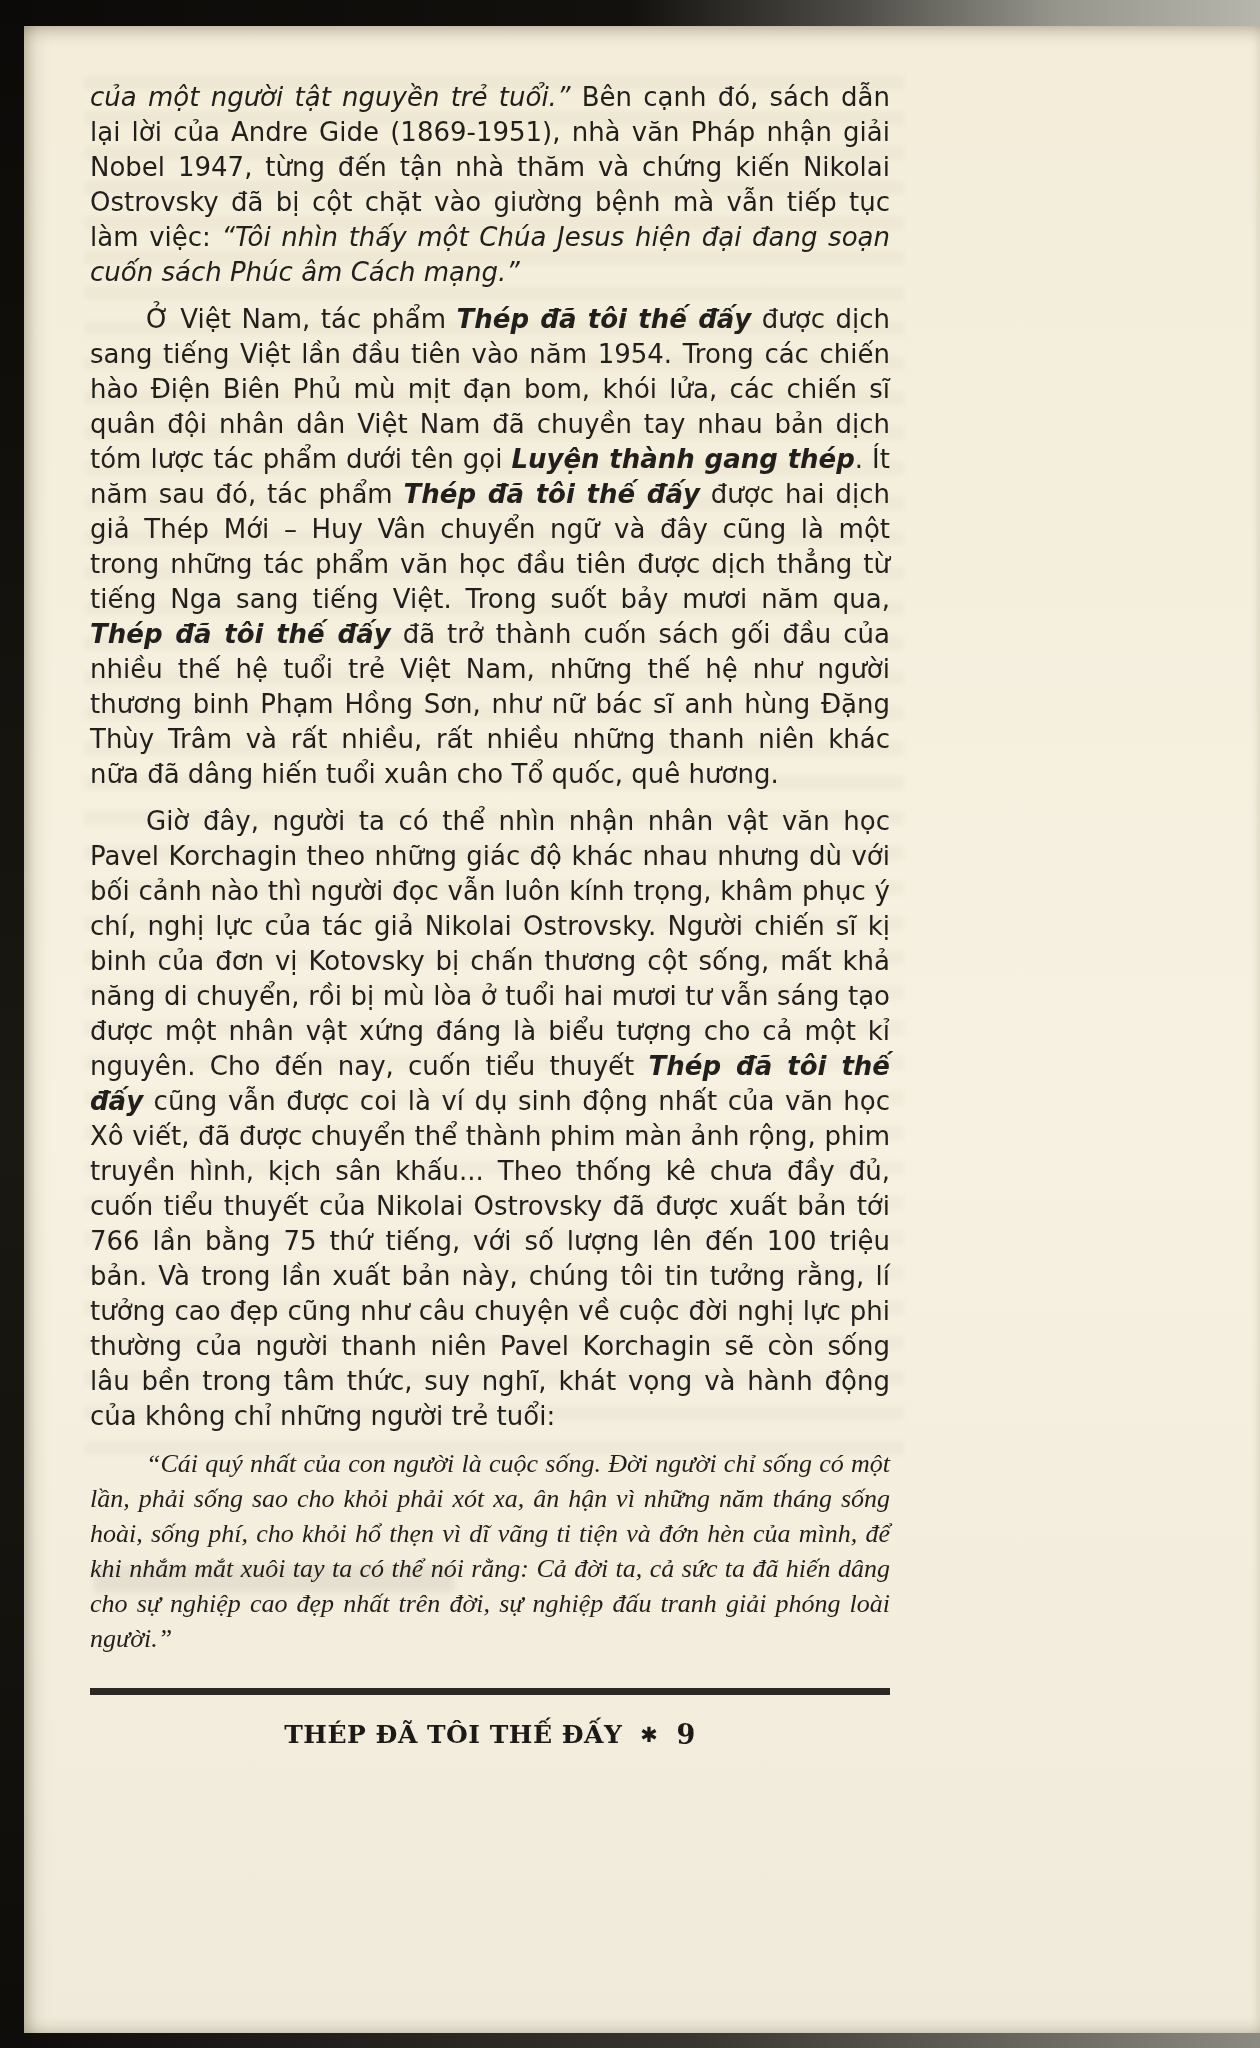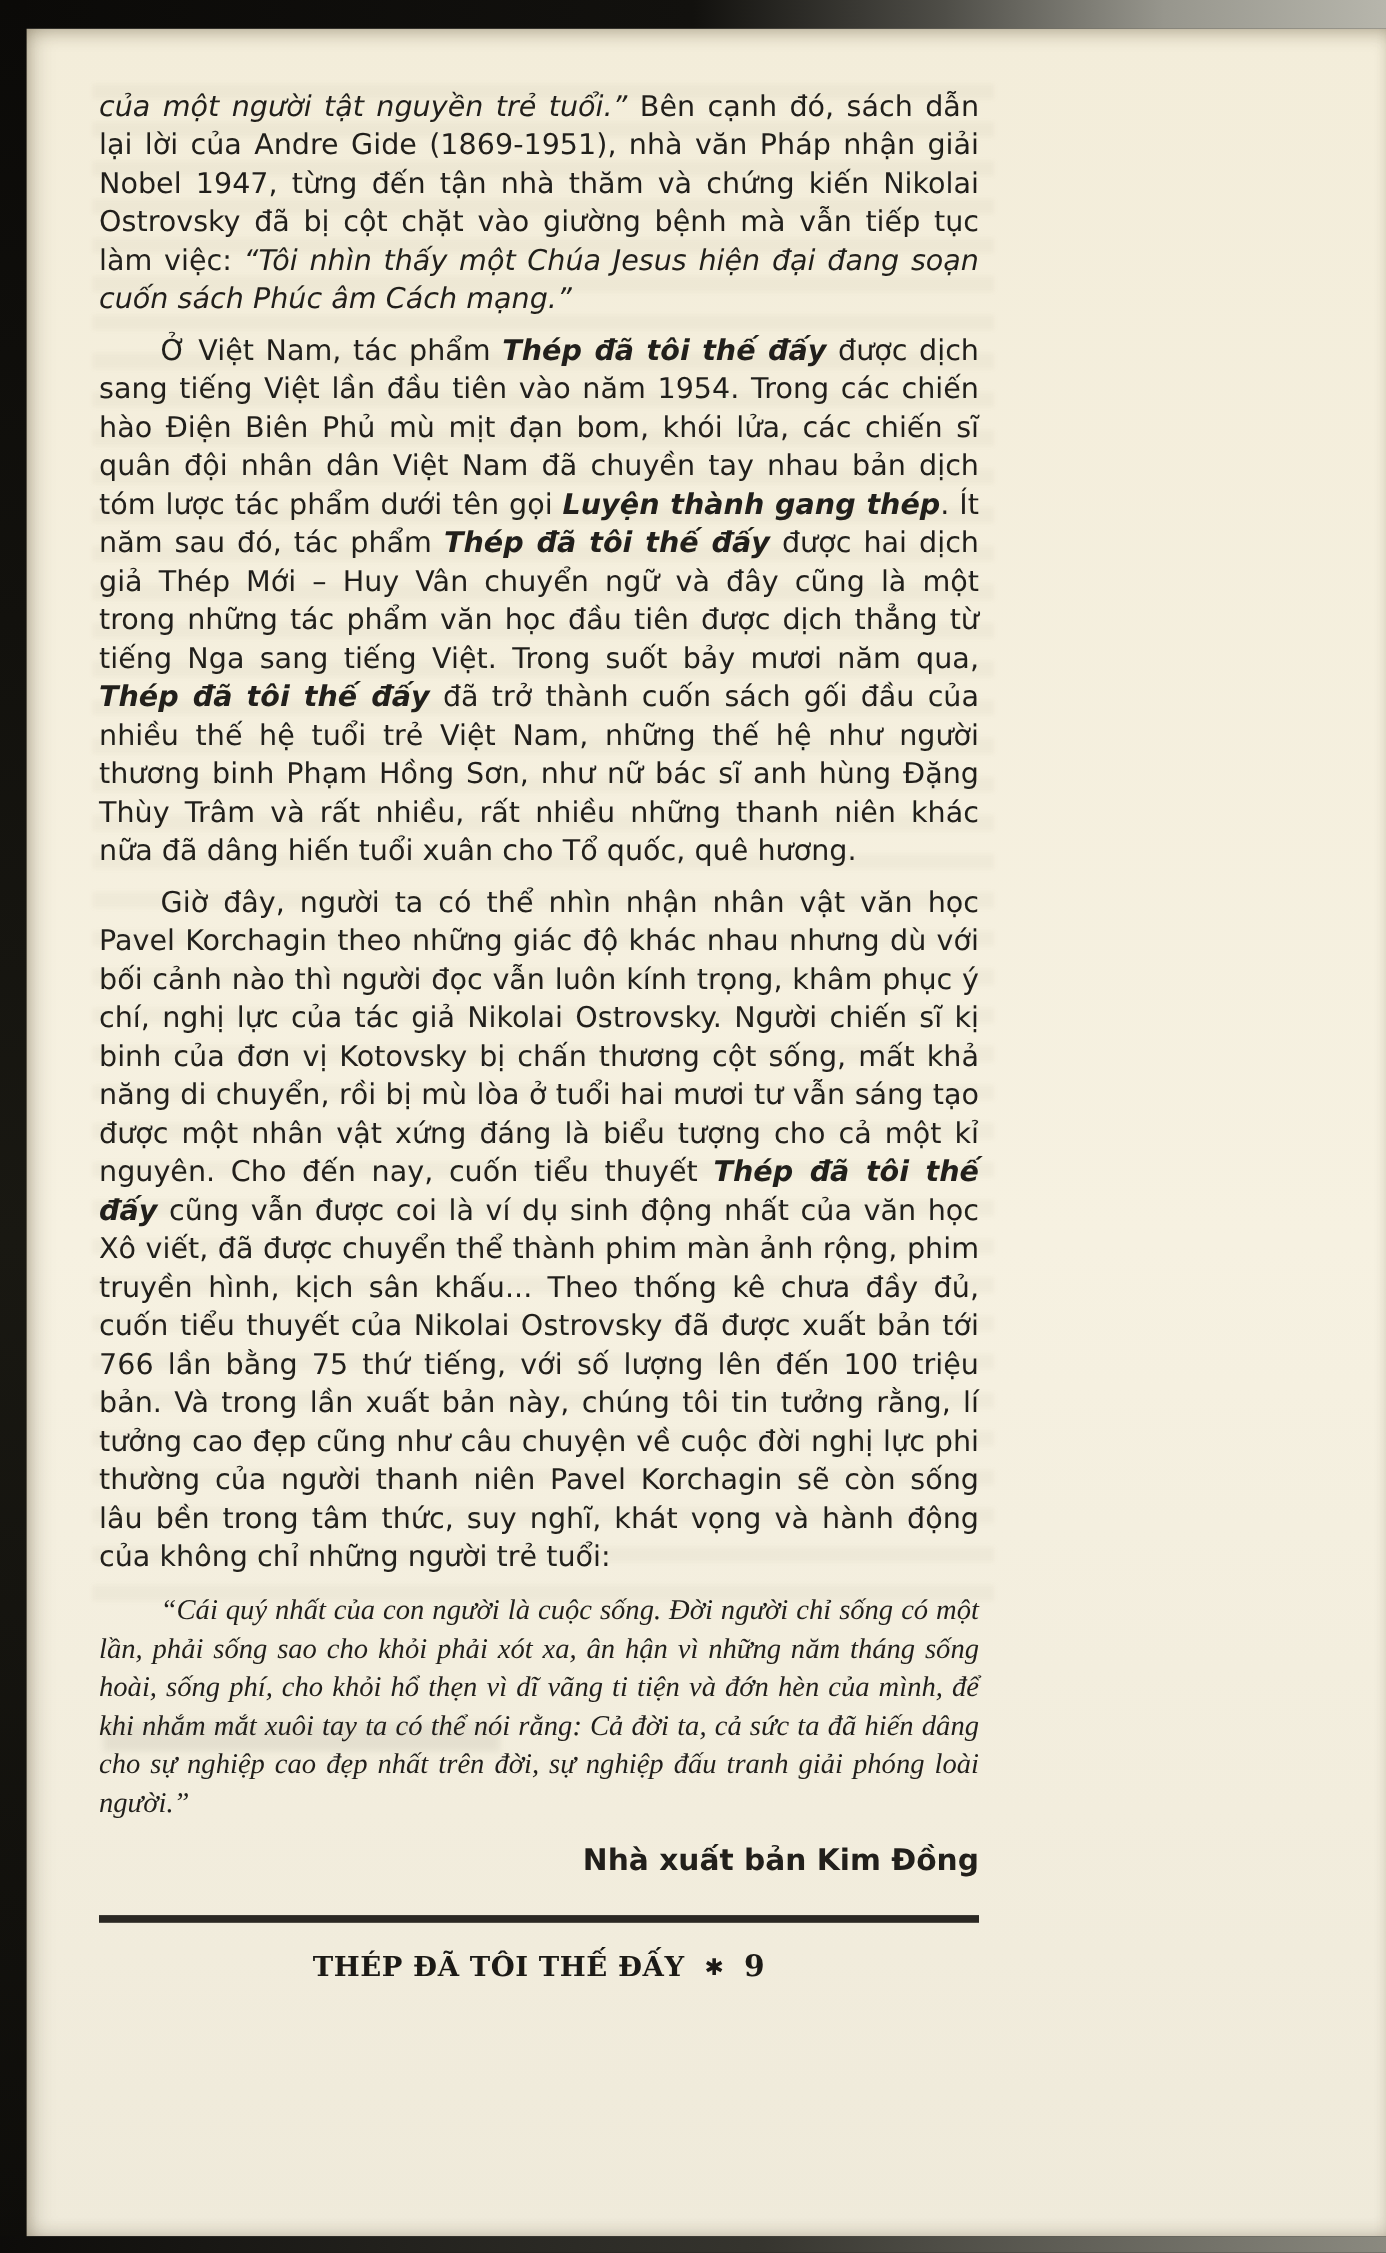--- a/index.html
+++ b/index.html
@@ -128,21 +128,20 @@
     <div class="text-block">
 
       <p class="para"><span class="i">của một người tật nguyền trẻ tuổi.” </span><span>Bên cạnh đó, sách dẫn lại lời của Andre Gide (1869-1951), nhà văn Pháp nhận giải Nobel 1947, từng đến tận nhà thăm và chứng kiến Nikolai Ostrovsky đã bị cột chặt vào giường bệnh mà vẫn tiếp tục làm việc: </span><span class="i">“Tôi nhìn thấy một Chúa Jesus hiện đại đang soạn cuốn sách Phúc âm Cách mạng.”</span></p>
 
       <p class="para indent"><span>Ở Việt Nam, tác phẩm </span><span class="bi">Thép đã tôi thế đấy</span><span> được dịch sang tiếng Việt lần đầu tiên vào năm 1954. Trong các chiến hào Điện Biên Phủ mù mịt đạn bom, khói lửa, các chiến sĩ quân đội nhân dân Việt Nam đã chuyền tay nhau bản dịch tóm lược tác phẩm dưới tên gọi </span><span class="bi">Luyện thành gang thép</span><span>. Ít năm sau đó, tác phẩm </span><span class="bi">Thép đã tôi thế đấy</span><span> được hai dịch giả Thép Mới – Huy Vân chuyển ngữ và đây cũng là một trong những tác phẩm văn học đầu tiên được dịch thẳng từ tiếng Nga sang tiếng Việt. Trong suốt bảy mươi năm qua, </span><span class="bi">Thép đã tôi thế đấy</span><span> đã trở thành cuốn sách gối đầu của nhiều thế hệ tuổi trẻ Việt Nam, những thế hệ như người thương binh Phạm Hồng Sơn, như nữ bác sĩ anh hùng Đặng Thùy Trâm và rất nhiều, rất nhiều những thanh niên khác nữa đã dâng hiến tuổi xuân cho Tổ quốc, quê hương.</span></p>
 
       <p class="para indent"><span>Giờ đây, người ta có thể nhìn nhận nhân vật văn học Pavel Korchagin theo những giác độ khác nhau nhưng dù với bối cảnh nào thì người đọc vẫn luôn kính trọng, khâm phục ý chí, nghị lực của tác giả Nikolai Ostrovsky. Người chiến sĩ kị binh của đơn vị Kotovsky bị chấn thương cột sống, mất khả năng di chuyển, rồi bị mù lòa ở tuổi hai mươi tư vẫn sáng tạo được một nhân vật xứng đáng là biểu tượng cho cả một kỉ nguyên. Cho đến nay, cuốn tiểu thuyết </span><span class="bi">Thép đã tôi thế đấy</span><span> cũng vẫn được coi là ví dụ sinh động nhất của văn học Xô viết, đã được chuyển thể thành phim màn ảnh rộng, phim truyền hình, kịch sân khấu... Theo thống kê chưa đầy đủ, cuốn tiểu thuyết của Nikolai Ostrovsky đã được xuất bản tới 766 lần bằng 75 thứ tiếng, với số lượng lên đến 100 triệu bản. Và trong lần xuất bản này, chúng tôi tin tưởng rằng, lí tưởng cao đẹp cũng như câu chuyện về cuộc đời nghị lực phi thường của người thanh niên Pavel Korchagin sẽ còn sống lâu bền trong tâm thức, suy nghĩ, khát vọng và hành động của không chỉ những người trẻ tuổi:</span></p>
 
       <p class="para indent quote-para"><span>“Cái quý nhất của con người là cuộc sống. Đời người chỉ sống có một lần, phải sống sao cho khỏi phải xót xa, ân hận vì những năm tháng sống hoài, sống phí, cho khỏi hổ thẹn vì dĩ vãng ti tiện và đớn hèn của mình, để khi nhắm mắt xuôi tay ta có thể nói rằng: Cả đời ta, cả sức ta đã hiến dâng cho sự nghiệp cao đẹp nhất trên đời, sự nghiệp đấu tranh giải phóng loài người.”</span></p>
 
-      <p class="signature">Nhà xuất bản Kim Đồng</p>
 
       <div class="footer-rule"></div>
 
       <div class="page-footer">
         <span class="title">THÉP ĐÃ TÔI THẾ ĐẤY</span>
         <span class="star">✱</span>
         <span class="pagenum">9</span>
       </div>
 
     </div>

